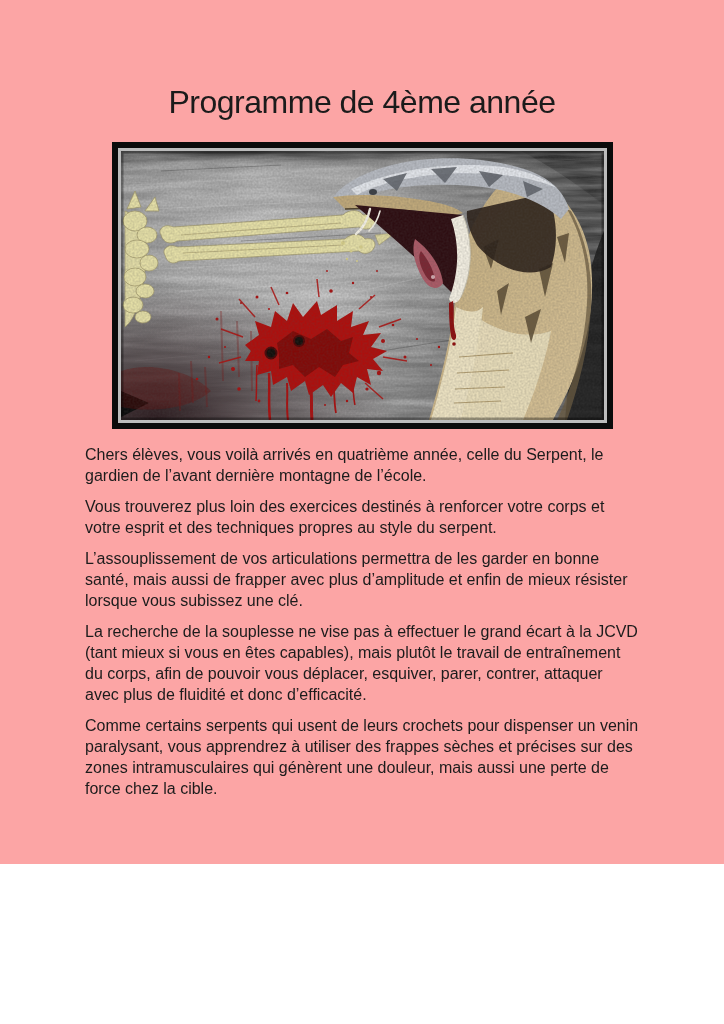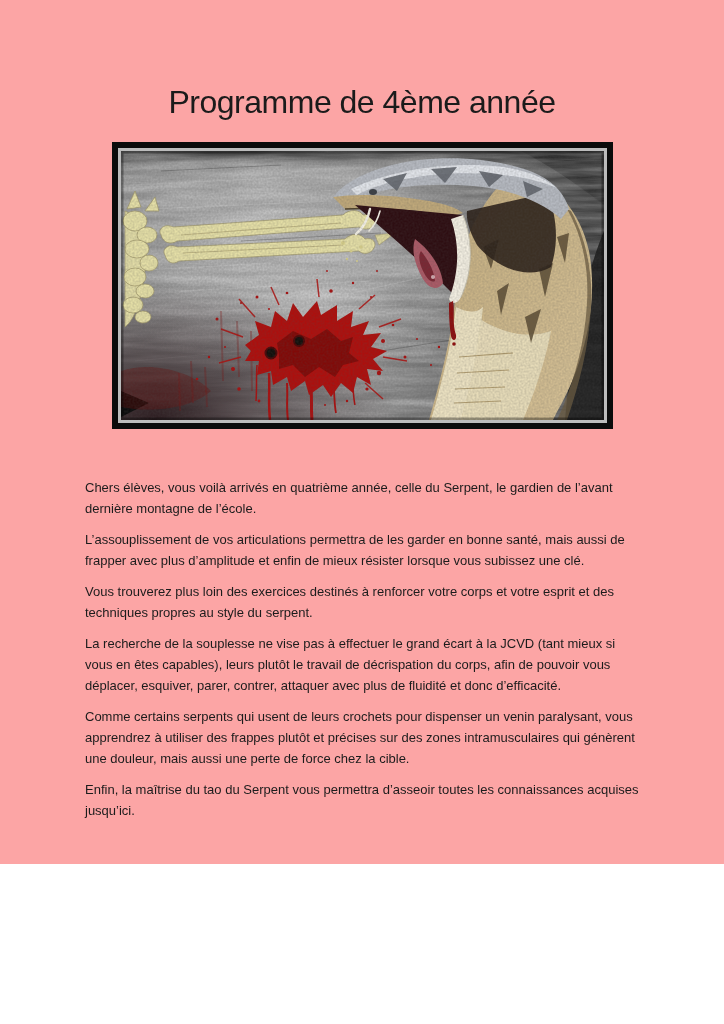--- a/index.html
+++ b/index.html
@@ -29,21 +29,21 @@
   .photo-inner {
     position:absolute; inset:0;
     box-sizing:border-box;
     border:3px solid #bcbcbc;
     overflow:hidden;
   }
   .photo-inner svg { display:block; width:100%; height:100%; }
   .body-text {
     position:absolute; left:85px; top:444px;
     width:554px;
-    font-size:13px; line-height:21px;margin-top:33px;
+    font-size:16px; line-height:21px;
   }
   .body-text p { margin:0 0 10px 0; }
   .signature {
     position:absolute; left:85px; top:890px;
     width:554px;
     text-align:left;
     font-size:15px; line-height:21px;
   }
   .page-number {
     position:absolute; left:0; right:0; top:943px;
@@ -276,24 +276,23 @@
         </g>
 
         <rect x="0" y="0" width="483" height="269" filter="url(#grain)" opacity="0.4"></rect>
         <rect x="1" y="1" width="481" height="267" fill="none" stroke="#000000" stroke-width="3" opacity="0.35"></rect>
       </svg>
     </div>
   </figure>
 
   <div class="body-text">
       <p>Chers élèves, vous voilà arrivés en quatrième année, celle du Serpent, le gardien de l’avant dernière montagne de l’école.</p>
+      <p>Vous trouverez plus loin des exercices destinés à renforcer votre corps et votre esprit et des techniques propres au style du serpent.</p>
       <p>L’assouplissement de vos articulations permettra de les garder en bonne santé, mais aussi de frapper avec plus d’amplitude et enfin de mieux résister lorsque vous subissez une clé.</p>
-      <p>Vous trouverez plus loin des exercices destinés à renforcer votre corps et votre esprit et des techniques propres au style du serpent.</p>
-      <p>La recherche de la souplesse ne vise pas à effectuer le grand écart à la JCVD (tant mieux si vous en êtes capables), leurs plutôt le travail de décrispation du corps, afin de pouvoir vous déplacer, esquiver, parer, contrer, attaquer avec plus de fluidité et donc d’efficacité.</p>
-      <p>Comme certains serpents qui usent de leurs crochets pour dispenser un venin paralysant, vous apprendrez à utiliser des frappes plutôt et précises sur des zones intramusculaires qui génèrent une douleur, mais aussi une perte de force chez la cible.</p>
-      <p>Enfin, la maîtrise du tao du Serpent vous permettra d’asseoir toutes les connaissances acquises jusqu’ici.</p>
+      <p>La recherche de la souplesse ne vise pas à effectuer le grand écart à la JCVD (tant mieux si vous en êtes capables), mais plutôt le travail de entraînement du corps, afin de pouvoir vous déplacer, esquiver, parer, contrer, attaquer avec plus de fluidité et donc d’efficacité.</p>
+      <p>Comme certains serpents qui usent de leurs crochets pour dispenser un venin paralysant, vous apprendrez à utiliser des frappes sèches et précises sur des zones intramusculaires qui génèrent une douleur, mais aussi une perte de force chez la cible.</p>
     </div>
 
   <div class="signature">Shifu Mikaël Sulca</div>
 
   <div class="page-number">1</div>
 
 </div>
 
 </body></html>

